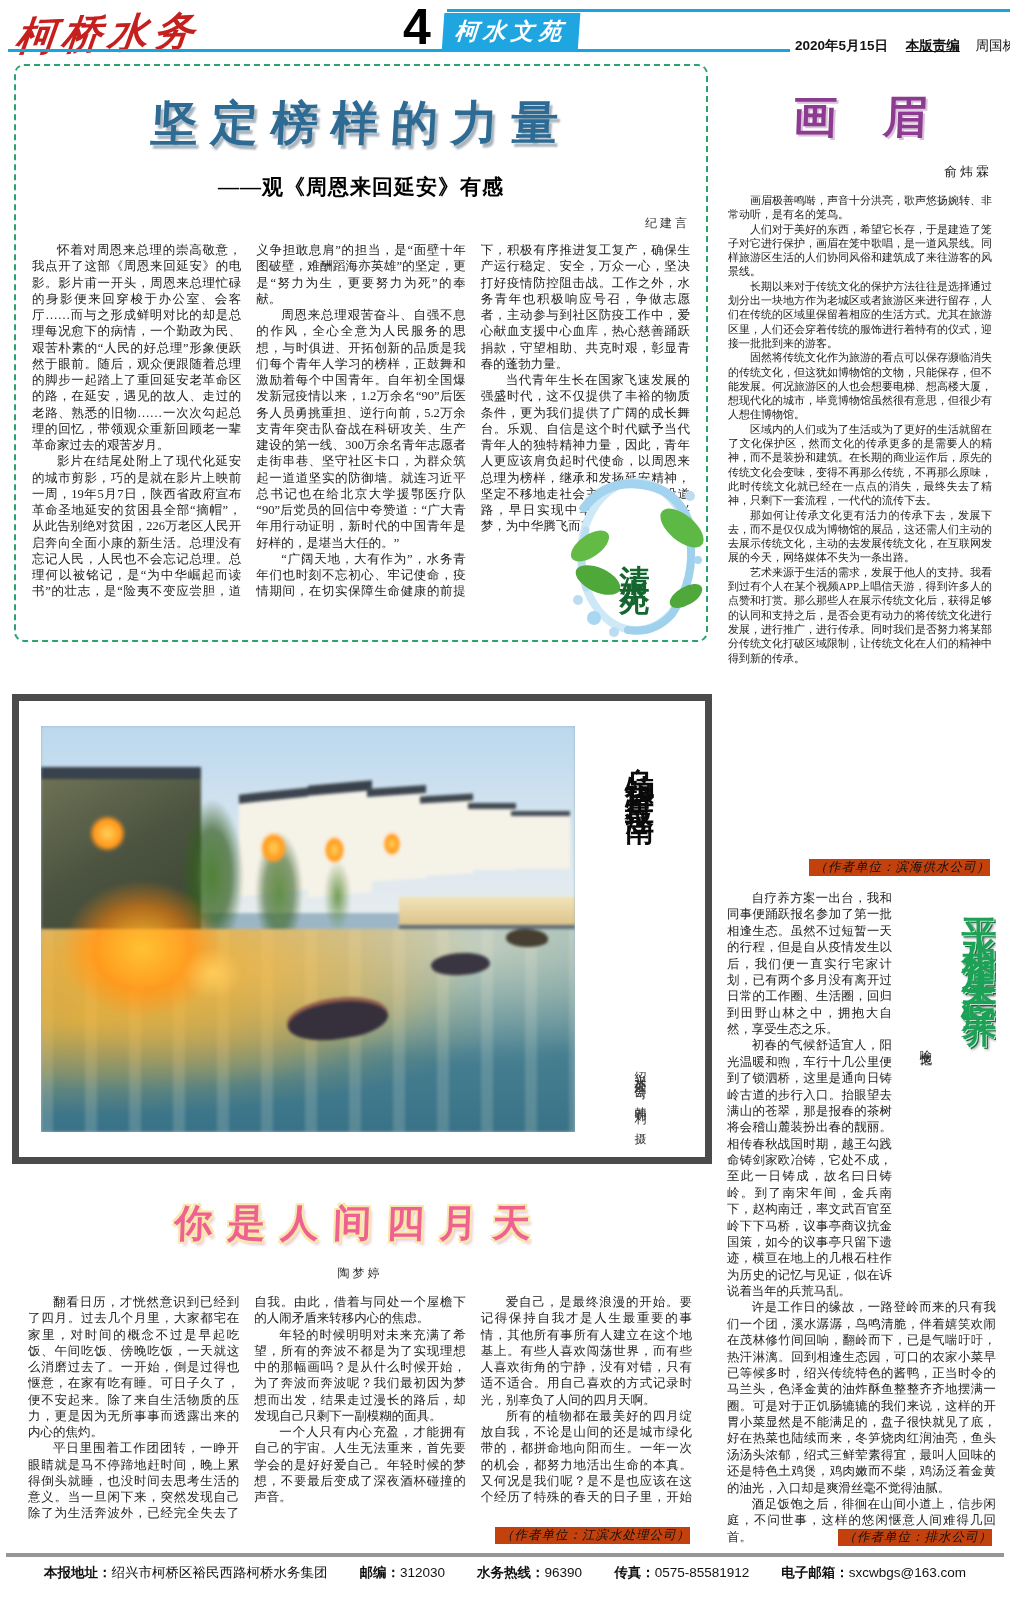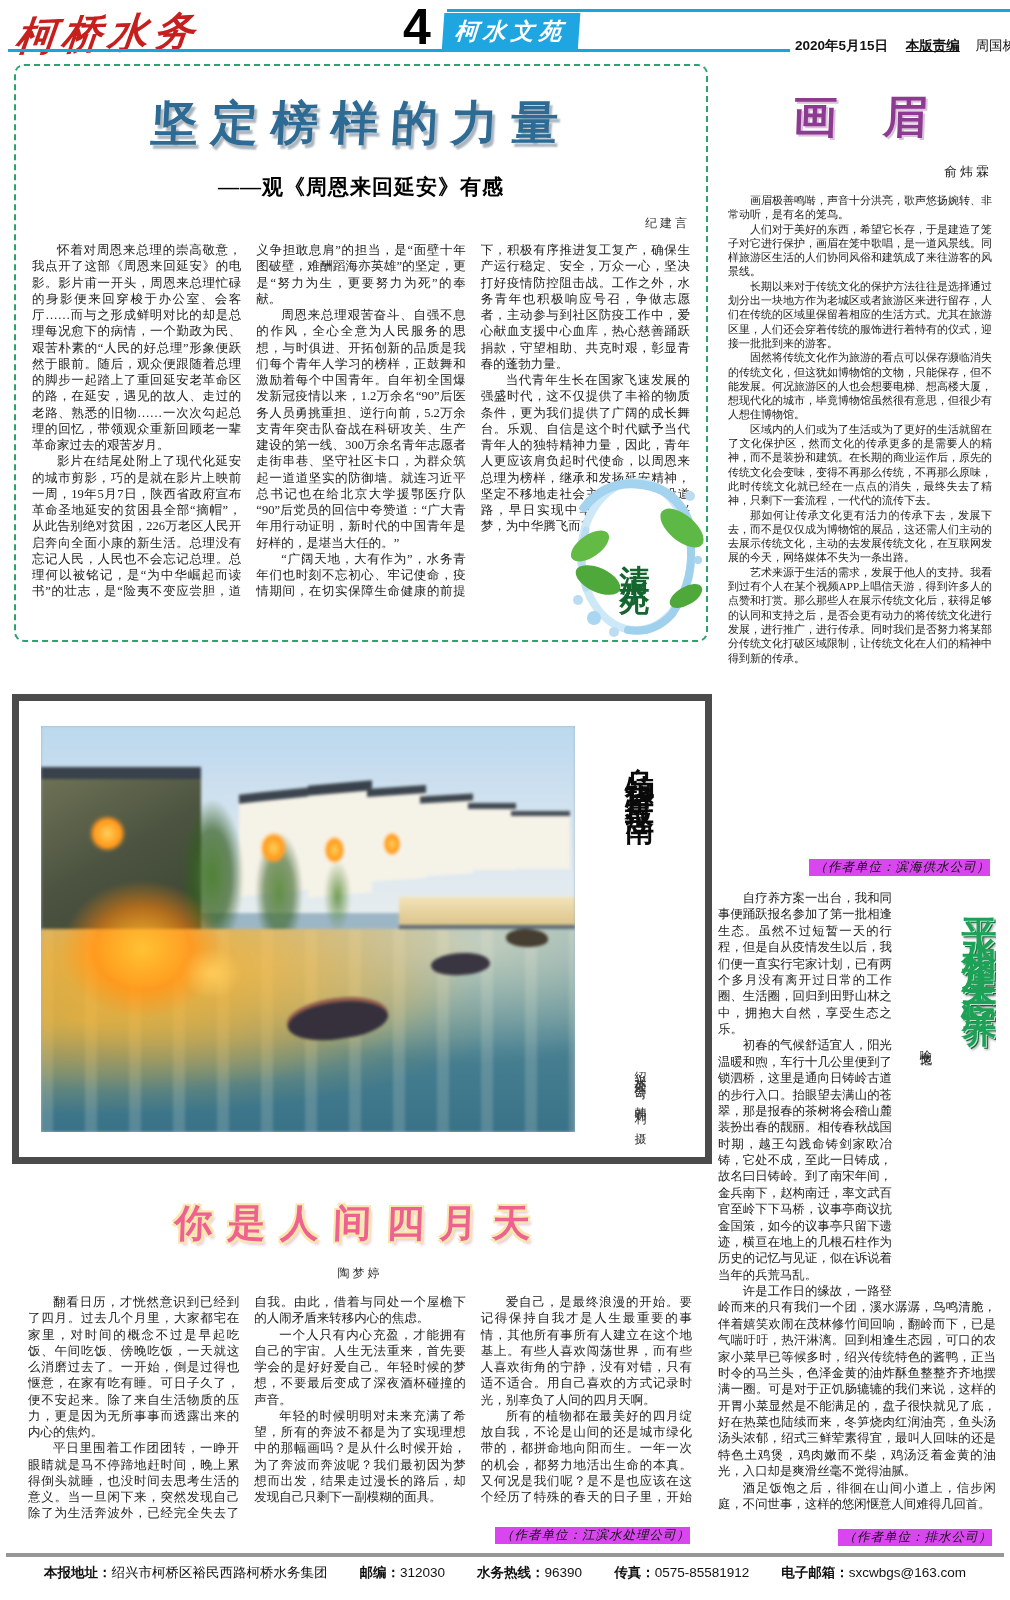--- a/index.html
+++ b/index.html
@@ -42,21 +42,21 @@
               color:#14662e;letter-spacing:10px;transform-origin:center;}
 
   
   .huamei{position:absolute;left:728px;top:84px;width:264px;height:792px;overflow:hidden;}
   .hm-title{margin:4px 0 0;text-align:center;font-size:44px;font-weight:900;color:#8c3b90;
             letter-spacing:46px;padding-left:46px;text-shadow:2px 2px 0 #d9c2da;transform:skewX(-2deg);}
   .hm-author{margin:16px 0 12px;text-align:right;font-size:13px;letter-spacing:3px;color:#222;}
   .hm-body{font-size:11px;line-height:1.3;text-align:justify;color:#222;}
   .hm-body p{margin:0;text-indent:2em;}
   .attrib{position:absolute;right:2px;bottom:0;font-size:12.5px;font-style:italic;
-          color:#111;background:#d946ef;padding-left:6px;letter-spacing:1px;}
+          color:#111;background:#c2410c;padding-left:6px;letter-spacing:1px;}
 
   
   .photo-frame{position:absolute;left:12px;top:694px;width:700px;height:470px;box-sizing:border-box;
                border:7px solid #4b4b4b;background:#fff;padding:25px 16px 25px 22px;display:flex;gap:16px;}
   .photo{position:relative;flex:1;overflow:hidden;background:#9db6c6;}
   .ph-art{position:absolute;inset:0;filter:blur(1.6px) saturate(1.15);}
   .ph-sky{position:absolute;left:0;top:0;right:0;height:46%;
           background:linear-gradient(180deg,#bed7ea 0%,#d8e5ee 55%,#e7ecee 100%);}
   .ph-bighouse{position:absolute;left:0;top:10%;width:30%;height:50%;
                background:linear-gradient(150deg,#6d7258 0%,#4d5443 40%,#343c2e 100%);
@@ -113,21 +113,21 @@
   .april .attrib{right:16px;bottom:4px;font-style:italic;}
 
   
   .pingshui{position:absolute;left:718px;top:890px;width:278px;height:658px;overflow:hidden;}
   .ps-float{float:right;width:98px;height:404px;margin-left:6px;display:flex;justify-content:flex-end;}
   .ps-author{writing-mode:vertical-rl;text-orientation:upright;font-size:12px;letter-spacing:2px;
              color:#222;margin-top:150px;width:24px;}
   .ps-title{writing-mode:vertical-rl;text-orientation:upright;font-size:35px;font-weight:900;color:#1da156;
             letter-spacing:13px;line-height:1;width:62px;
             text-shadow:1px 1px 0 #bfe5cf,2px 2px 0 #0e6b39,3px 3px 3px rgba(0,0,0,.4);}
-  .ps-body{font-size:12.4px;line-height:1.32;text-align:justify;color:#222;}
+  .ps-body{font-size:12.4px;line-height:1.32;text-align:justify;color:#222;margin-left:9px;}
   .ps-body p{margin:0;text-indent:2em;}
   .pingshui .attrib{right:4px;bottom:2px;}
 
   
   .footer-rule{position:absolute;left:6px;top:1553px;width:998px;height:4px;background:#969696;}
   .footer{position:absolute;left:0;top:1564px;width:100%;display:flex;justify-content:center;gap:32px;
           font-family:"Liberation Sans",sans-serif;font-size:13.5px;color:#111;}
   .f-item b{font-weight:bold;}
 </style>
 </head>
@@ -225,22 +225,22 @@
       <div class="ph-credit">绍兴水处理公司　韩明利\摄</div>
     </div>
   </div>
 
   <div class="april">
     <div class="ap-title">你是人间四月天</div>
     <div class="ap-author">陶梦婷</div>
     <div class="cols cols-3 ap-cols">
         <p>翻看日历，才恍然意识到已经到了四月。过去几个月里，大家都宅在家里，对时间的概念不过是早起吃饭、午间吃饭、傍晚吃饭，一天就这么消磨过去了。一开始，倒是过得也惬意，在家有吃有睡。可日子久了，便不安起来。除了来自生活物质的压力，更是因为无所事事而透露出来的内心的焦灼。</p>
         <p>平日里围着工作团团转，一睁开眼睛就是马不停蹄地赶时间，晚上累得倒头就睡，也没时间去思考生活的意义。当一旦闲下来，突然发现自己除了为生活奔波外，已经完全失去了自我。由此，借着与同处一个屋檐下的人闹矛盾来转移内心的焦虑。</p>
+        <p>年轻的时候明明对未来充满了希望，所有的奔波不都是为了实现理想中的那幅画吗？是从什么时候开始，为了奔波而奔波呢？我们最初因为梦想而出发，结果走过漫长的路后，却发现自己只剩下一副模糊的面具。</p>
         <p>一个人只有内心充盈，才能拥有自己的宇宙。人生无法重来，首先要学会的是好好爱自己。年轻时候的梦想，不要最后变成了深夜酒杯碰撞的声音。</p>
-        <p>年轻的时候明明对未来充满了希望，所有的奔波不都是为了实现理想中的那幅画吗？是从什么时候开始，为了奔波而奔波呢？我们最初因为梦想而出发，结果走过漫长的路后，却发现自己只剩下一副模糊的面具。</p>
         <p>爱自己，是最终浪漫的开始。要记得保持自我才是人生最重要的事情，其他所有事所有人建立在这个地基上。有些人喜欢闯荡世界，而有些人喜欢街角的宁静，没有对错，只有适不适合。用自己喜欢的方式记录时光，别辜负了人间的四月天啊。</p>
         <p>所有的植物都在最美好的四月绽放自我，不论是山间的还是城市绿化带的，都拼命地向阳而生。一年一次的机会，都努力地活出生命的本真。又何况是我们呢？是不是也应该在这个经历了特殊的春天的日子里，开始好好生活。请相信啊，你才是这个宇宙最美的人间四月天。</p>
       </div>
     <div class="attrib">（作者单位：江滨水处理公司）</div>
   </div>
 
   <div class="pingshui">
     <div class="ps-float">
       <div class="ps-author">喻文恺</div>
       <div class="ps-title">平水相逢生态疗养</div>

